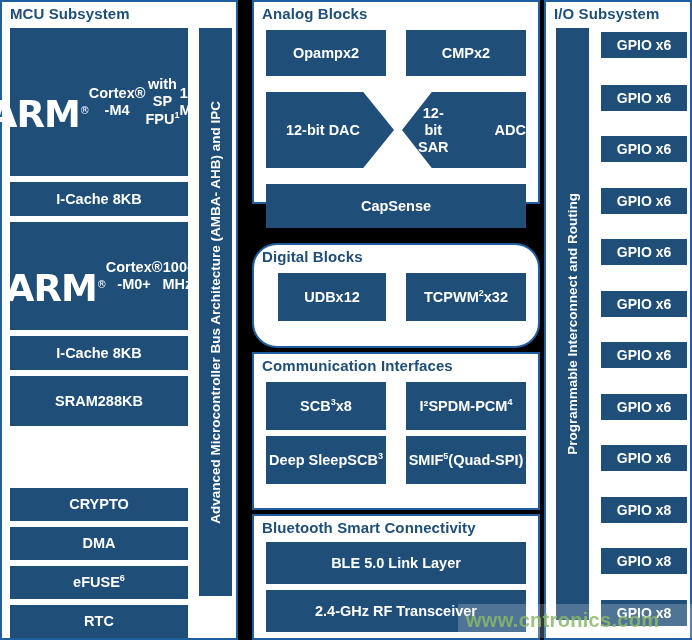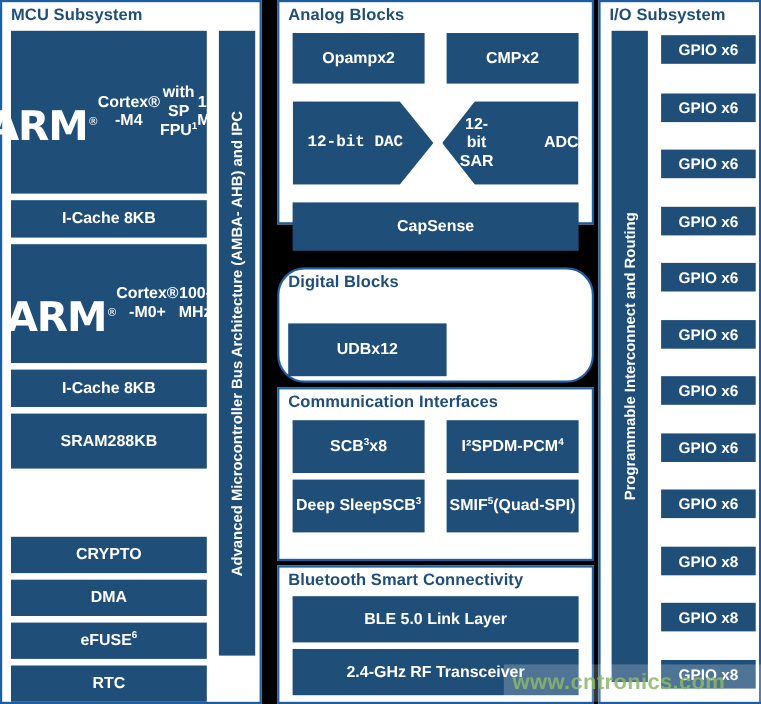--- a/index.html
+++ b/index.html
@@ -179,35 +179,41 @@
     <div class="blk" style="left:12px;top:28px;width:120px;height:46px;">
       <span class="l2">Opamp</span>
       <span class="l2">x2</span>
     </div>
     <div class="blk" style="left:152px;top:28px;width:120px;height:46px;">
       <span class="l2">CMP</span>
       <span class="l2">x2</span>
     </div>
 
     <div class="blk arrow-right" style="left:12px;top:90px;width:128px;height:76px;">
-      <span class="l2" style="margin-right:14px;font-family:Liberation Mono, monospace;">12-bit DAC</span>
+      <span class="l2" style="margin-right:14px;">12-bit DAC</span>
     </div>
     <div class="blk arrow-left" style="left:148px;top:90px;width:124px;height:76px;">
       <span class="l2" style="margin-left:14px;">12-bit SAR</span>
       <span class="l2" style="margin-left:14px;">ADC</span>
     </div>
 
     <div class="blk" style="left:12px;top:182px;width:260px;height:44px;">CapSense</div>
   </div>
 
   <div class="panel" id="digital-panel">
     <div class="panel-title">Digital Blocks</div>
-    <div class="blk" style="left:8px;top:28px;width:144px;height:48px;margin-top:21px;">
+    <div class="blk" style="left:24px;top:28px;width:108px;height:48px;">
       <span class="l2">UDB</span>
       <span class="l2">x12</span>
+    </div>
+    <div class="blk" style="left:152px;top:28px;width:120px;height:48px;">
+      <span class="l2">
+        <span>TCPWM</span><sup>2</sup>
+      </span>
+      <span class="l2">x32</span>
     </div>
   </div>
 
   <div class="panel" id="comm-panel">
     <div class="panel-title">Communication Interfaces</div>
 
     <div class="blk" style="left:12px;top:28px;width:120px;height:48px;">
       <span class="l2">
         <span>SCB</span><sup>3</sup>
       </span>

